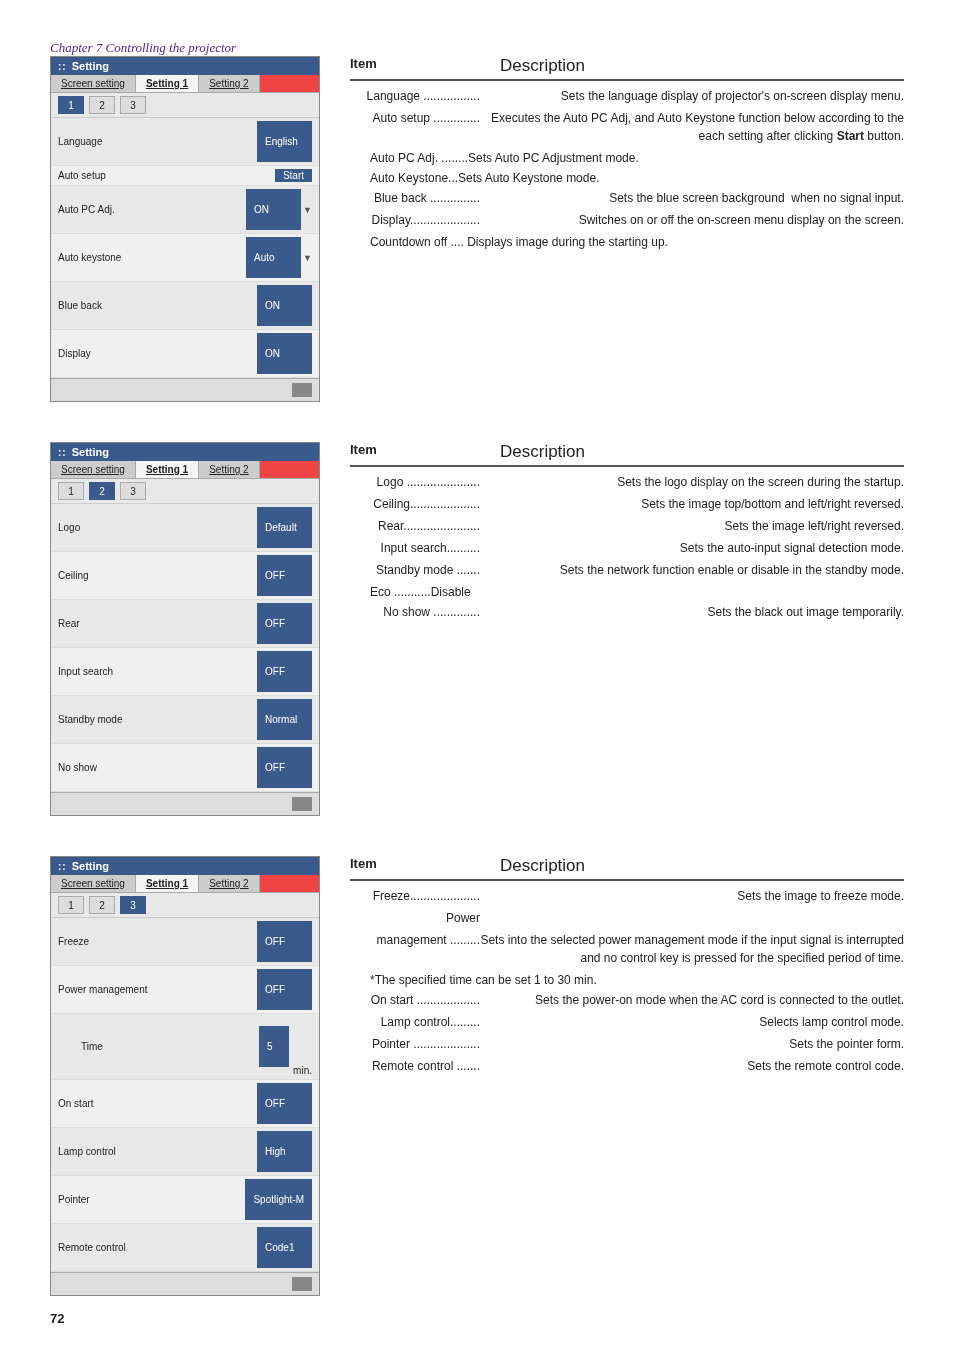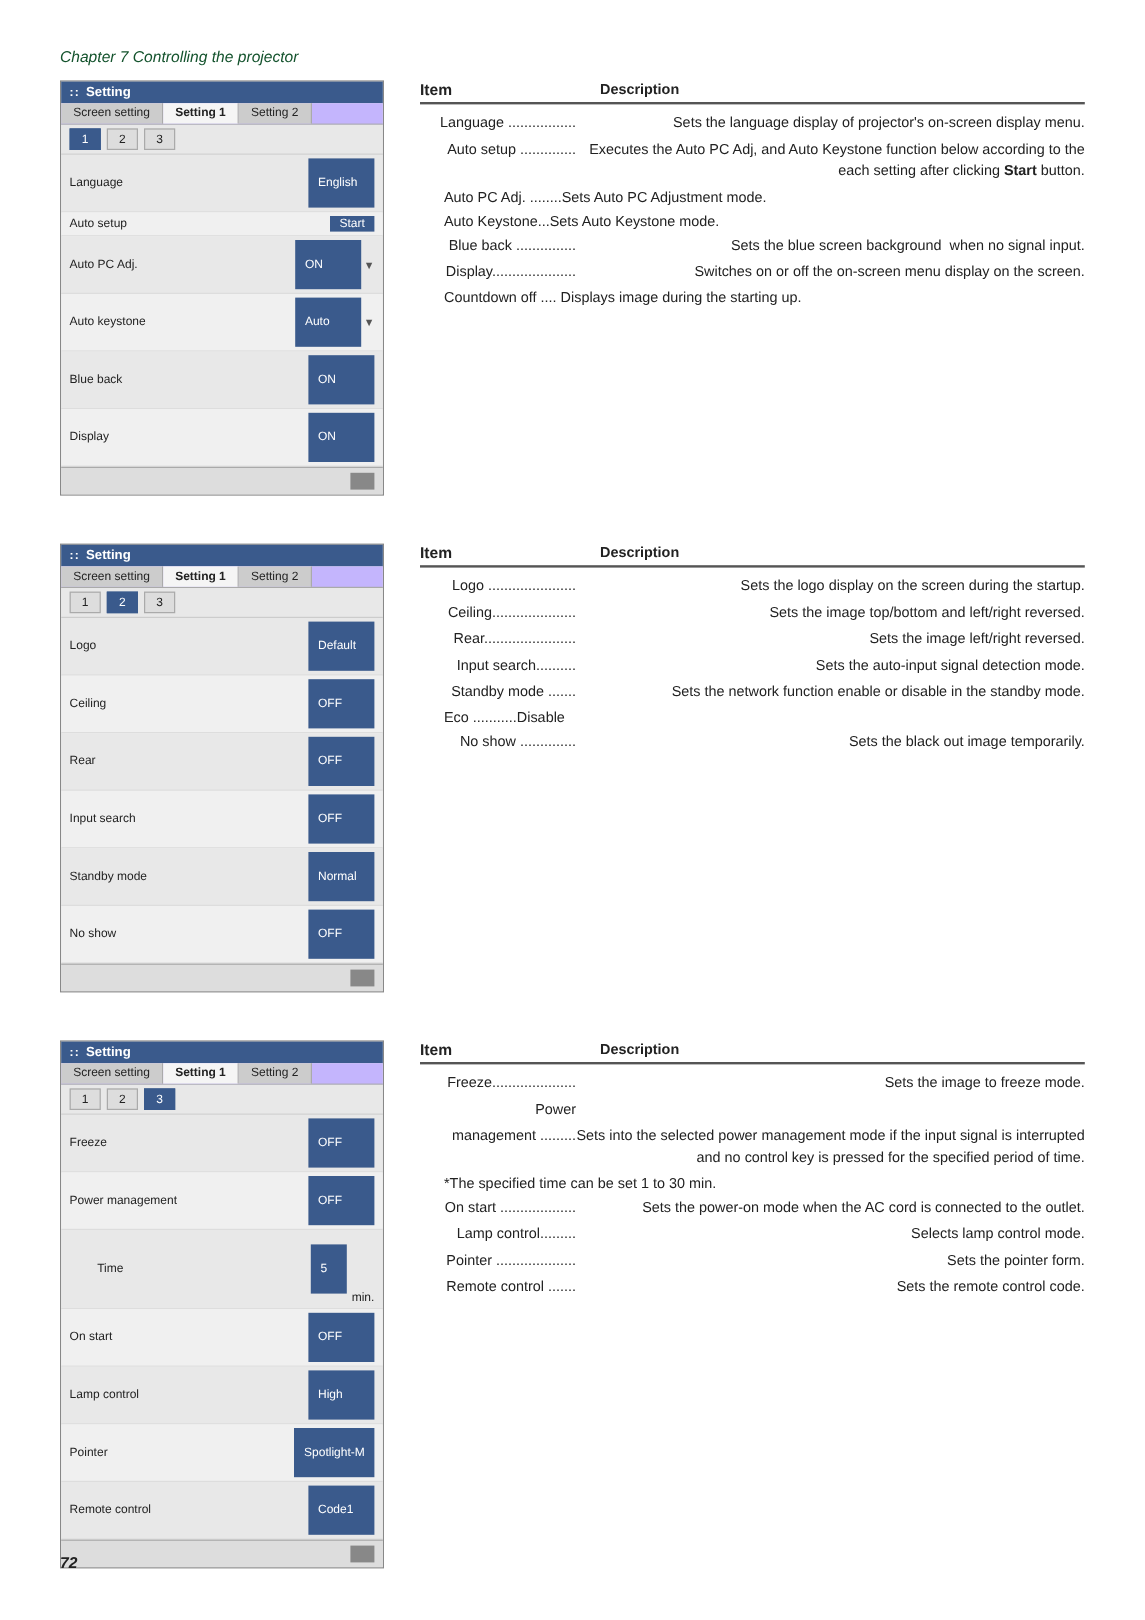--- a/index.html
+++ b/index.html
@@ -8,22 +8,22 @@
       font-size: 13px;
       background: #fff;
       width: 954px;
       min-height: 1350px;
       padding: 40px 50px;
       color: #222;
     }
     .chapter-title {
       font-style: italic;
       font-size: 13px;
-      margin-bottom: 12px;
-      color: #14532d;
+      color: #4c1d95;
+      font-family: Liberation Serif, serif;
     }
     .section {
       display: flex;
       flex-direction: row;
       margin-bottom: 40px;
       align-items: flex-start;
     }
     
     .ui-panel {
       width: 270px;
@@ -42,22 +42,23 @@
       display: flex;
       align-items: center;
     }
     .ui-title-bar .dots {
       margin-right: 5px;
       font-size: 10px;
       letter-spacing: 1px;
     }
     .ui-tabs {
       display: flex;
-      background: #c4b5fd;
+      background: #ef4444;
       border-bottom: 1px solid #aaa;
+      text-decoration: underline;
     }
     .ui-tab {
       padding: 3px 10px;
       font-size: 10px;
       border-right: 1px solid #aaa;
       background: #ccc;
       cursor: pointer;
     }
     .ui-tab.active {
       background: #f5f5f5;
@@ -151,22 +152,22 @@
       padding-bottom: 3px;
       margin-bottom: 6px;
     }
     .desc-col-item {
       width: 150px;
       font-weight: bold;
       font-size: 13px;
     }
     .desc-col-desc {
       flex: 1;
-      font-weight: bold;
-      font-size: 12px;
+      font-weight: normal;
+      font-size: 17px;
     }
     .desc-row {
       display: flex;
       margin-bottom: 4px;
       font-size: 12px;
       line-height: 1.5;
       text-align: right;
     }
     .desc-item {
       width: 130px;
@@ -180,25 +181,24 @@
       line-height: 1.5;
     }
     .desc-sub {
       padding-left: 20px;
       font-size: 12px;
       margin-bottom: 2px;
       line-height: 1.5;
     }
     .page-number {
       position: absolute;
-      bottom: 40px;
+      bottom: 24px;
       left: 50px;
       font-size: 13px;
       font-weight: bold;
-      font-style: italic;
     }
     strong { font-weight: bold; }
   </style>
 </head>
 <body>
 
 <p class="chapter-title">Chapter 7 Controlling the projector</p>
 
 <div class="section">
 

